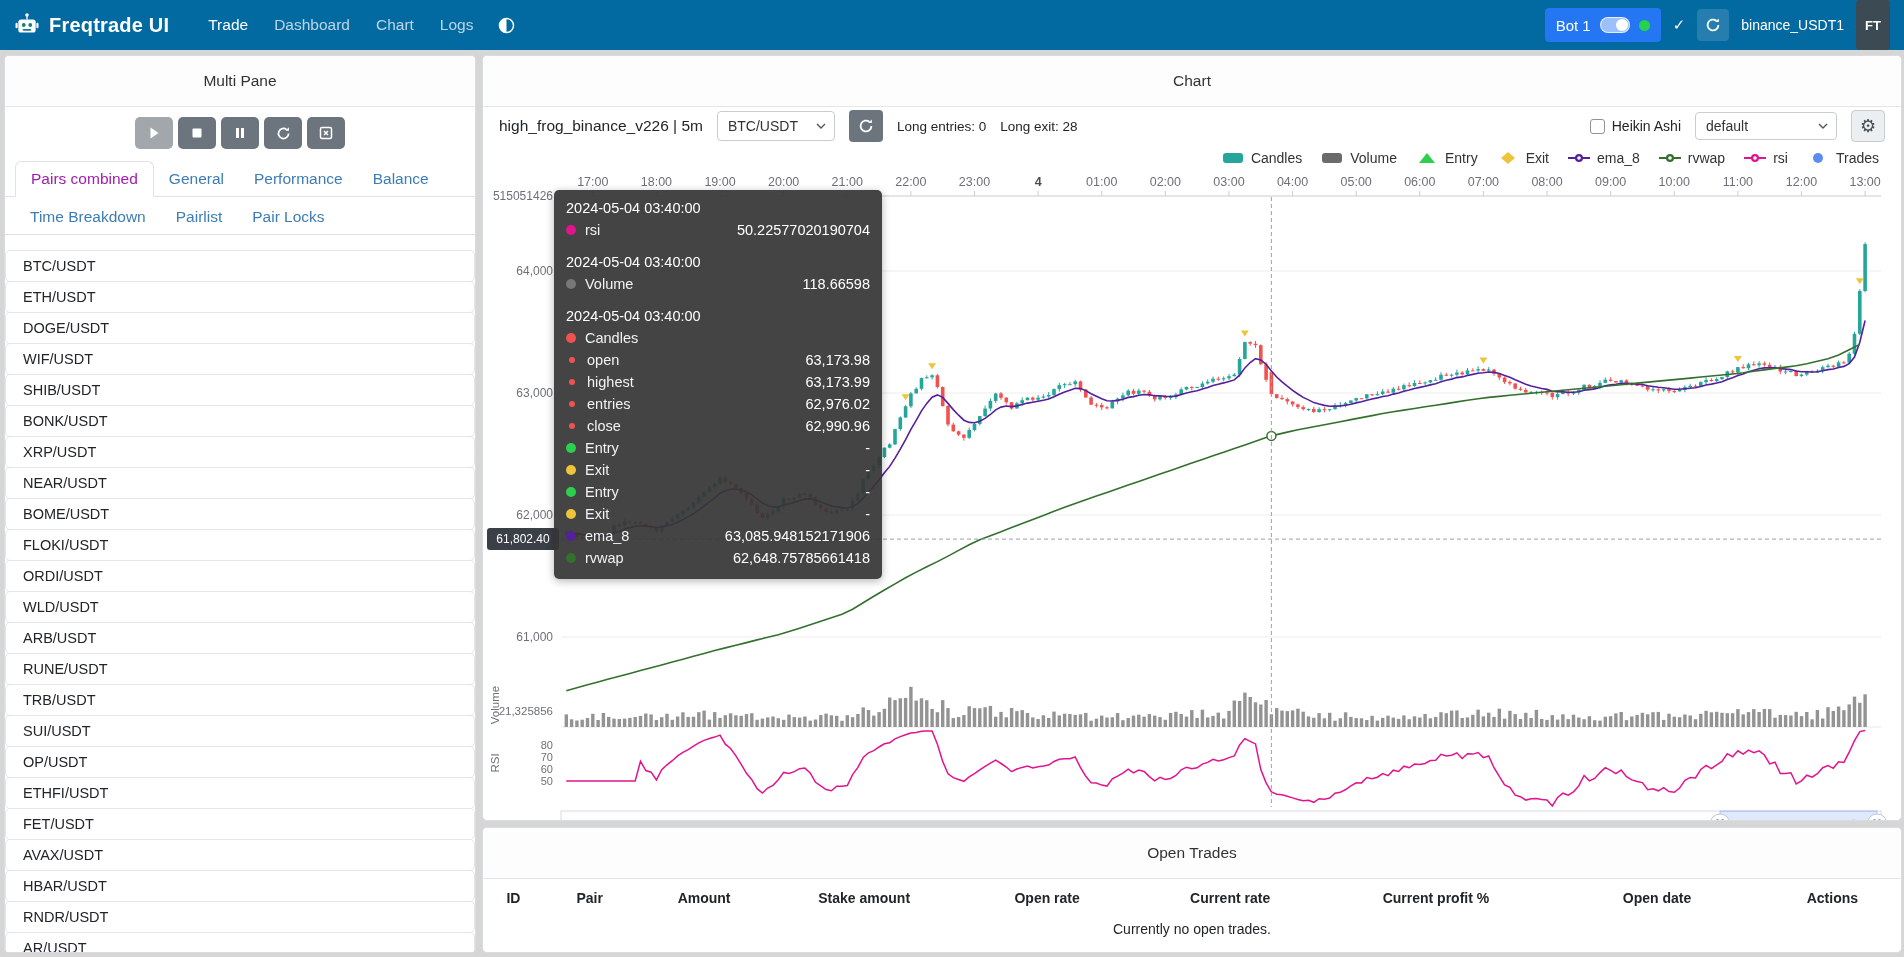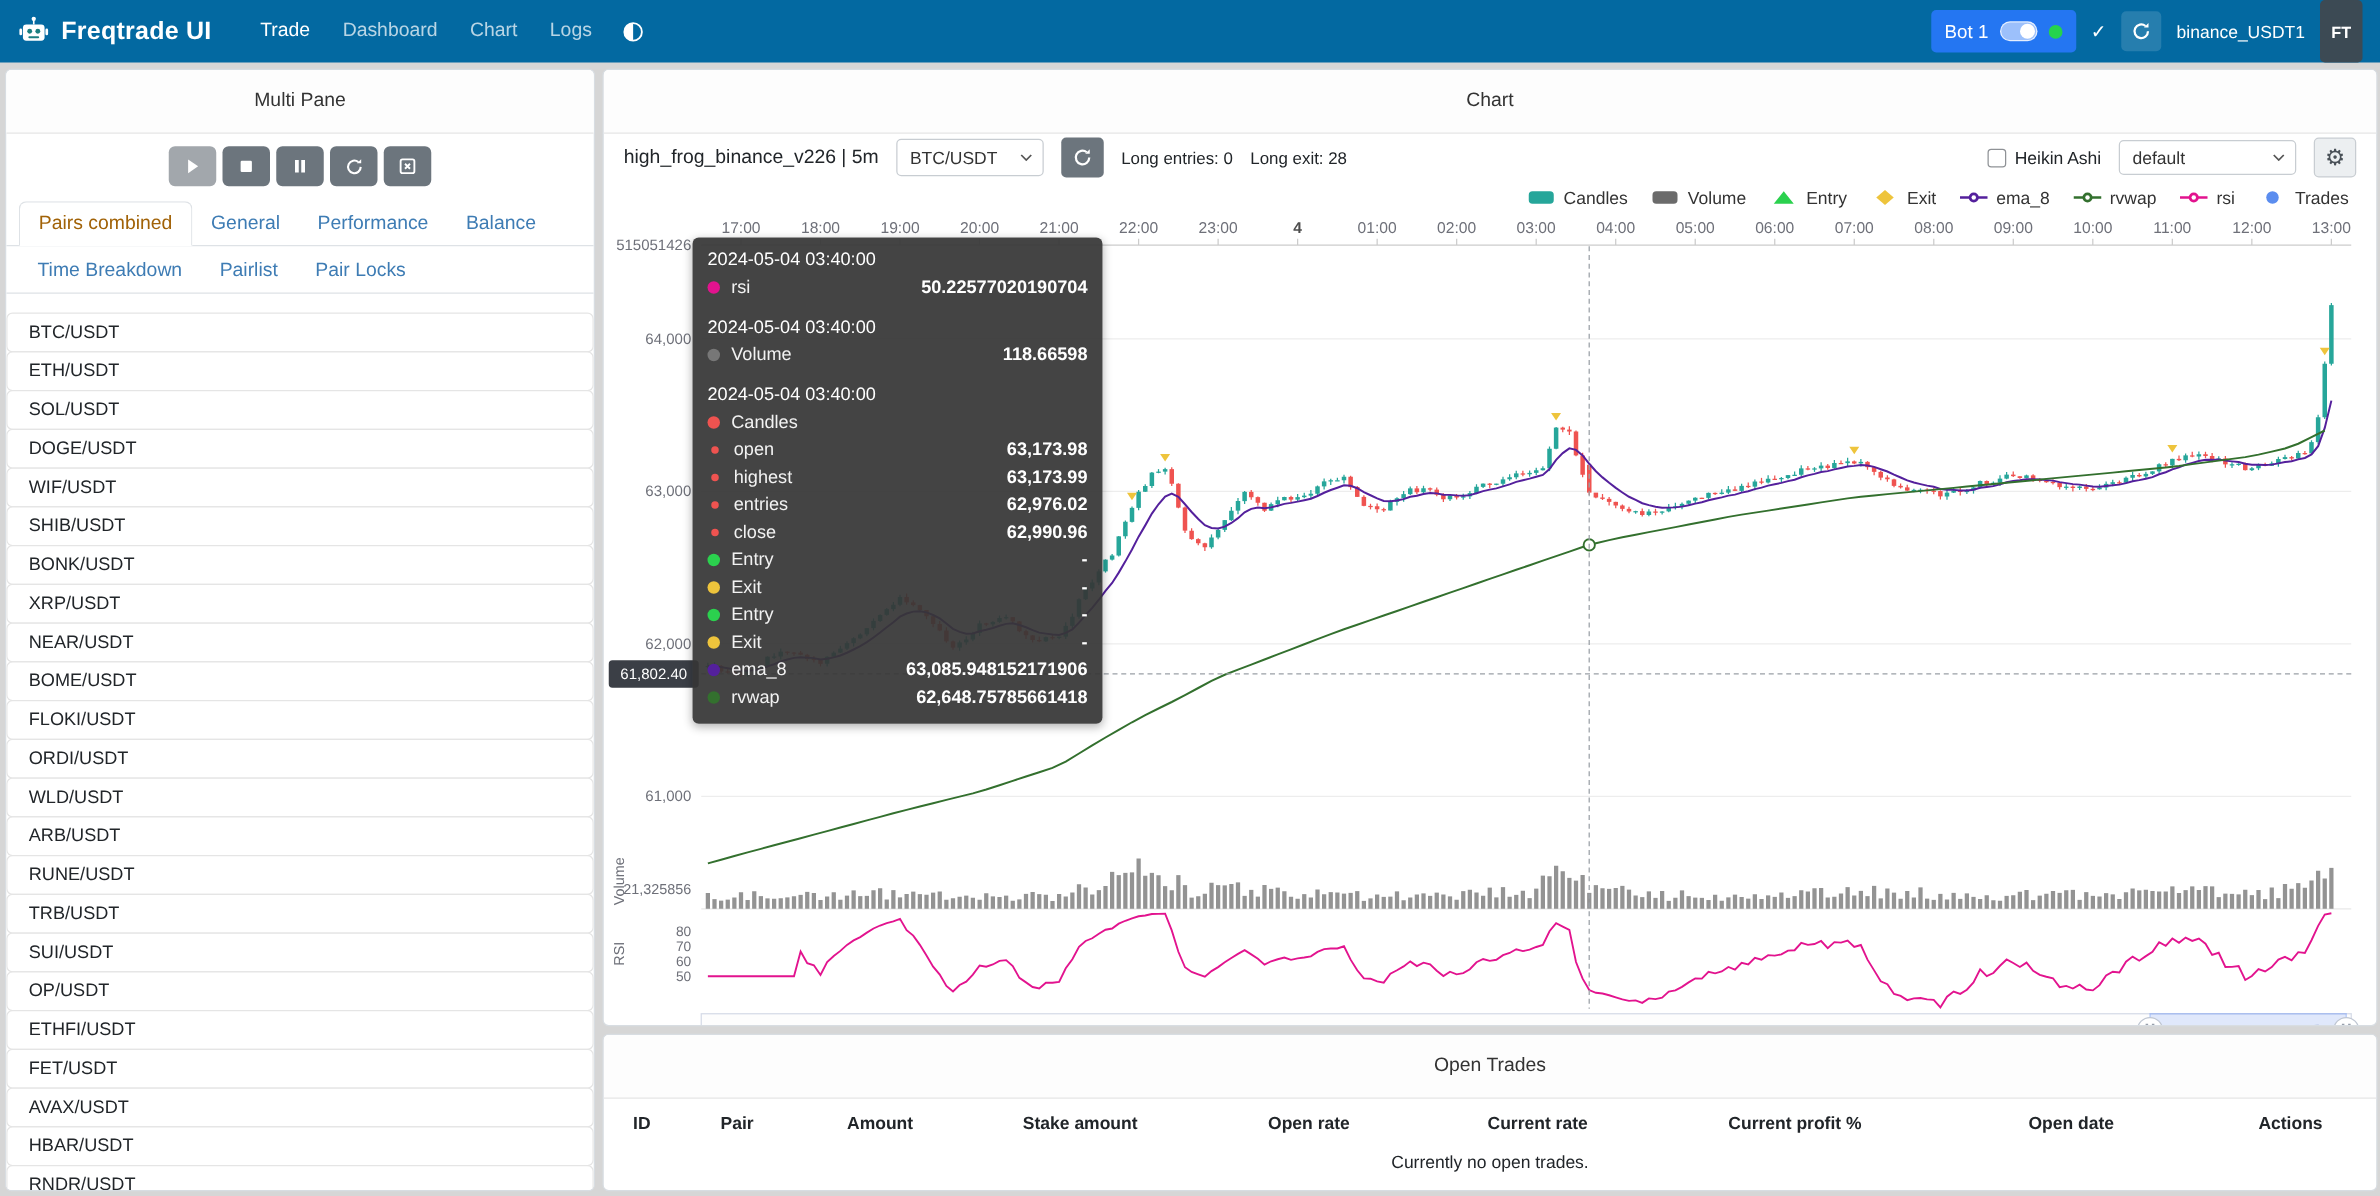--- a/index.html
+++ b/index.html
@@ -35,21 +35,21 @@
   #trades-panel{left:482px;top:827px;width:1420px;height:126px}
   .panel-header{height:51px;display:flex;align-items:center;justify-content:center;font-size:15.5px;
     color:#333;border-bottom:1px solid #e6e6e6;background:#fdfdfd}
   
   .controls{display:flex;justify-content:center;gap:5px;padding:10px 0}
   .ctl-btn{width:38px;height:32px;background:#6c757d;border:none;border-radius:5px;
     display:flex;align-items:center;justify-content:center;cursor:pointer}
   .ctl-btn.light{background:#a2a7ac}
   .tabs{display:flex;align-items:flex-end;padding-left:10px;border-bottom:1px solid #dee2e6;height:38px}
   .tab{padding:8px 15px;font-size:15.5px;color:#3e7cb4;cursor:pointer;white-space:nowrap}
-  .tab.active{color:#a16207;background:#fff;border:1px solid #dee2e6;border-bottom:1px solid #fff;
+  .tab.active{color:#a21caf;background:#fff;border:1px solid #dee2e6;border-bottom:1px solid #fff;
     border-radius:6px 6px 0 0;margin-bottom:-1px}
   .pair-list{margin-top:16px}
   .pair-item{height:32px;line-height:30px;padding-left:17px;font-size:14.5px;color:#212529;
     border:1px solid #e5e5e5;border-radius:5px;margin-top:-1px;background:#fff;cursor:pointer}
   
   .chart-toolbar{display:flex;align-items:center;gap:14px;height:38px;padding:0 16px}
   .strategy{font-size:15.5px;color:#212529}
   .select{display:inline-flex;align-items:center;justify-content:space-between;gap:8px;
     border:1px solid #c8cdd2;border-radius:4px;height:30px;padding:0 8px 0 10px;font-size:14px;
     color:#333;background:#fff;cursor:pointer}
@@ -68,21 +68,21 @@
   #chart-tooltip{position:absolute;left:71px;top:134px;width:328px;background:rgba(54,54,54,.93);
     border-radius:5px;padding:10px 12px;color:#fff;font-size:14.5px;z-index:5;
     box-shadow:0 2px 8px rgba(0,0,0,.3)}
   .tt-sec{margin-top:13px}
   .tt-sec:first-child{margin-top:0}
   .tt-ts{margin-bottom:3px}
   .tt-row{display:flex;align-items:center;height:22px}
   .tt-dot{width:10px;height:10px;border-radius:50%;margin-right:9px;flex:none}
   .tt-row.sub .tt-dot{width:6px;height:6px;margin-left:3px;margin-right:12px}
   .tt-lbl{color:#f2f2f2}
-  .tt-val{margin-left:auto;font-weight:bold}
+  .tt-val{margin-left:auto;font-weight:normal}
   
   #trades-table{width:100%;border-collapse:collapse;margin-top:4px}
   #trades-table th{font-size:14px;font-weight:bold;color:#212529;padding:7px 4px;text-align:center}
   #trades-table td{font-size:14px;color:#212529;text-align:center;padding:8px 4px}
 </style>
 </head>
 <body>
 
 <nav class="navbar">
   <span class="brand-icon">
@@ -183,21 +183,20 @@
       <span class="tab">Balance</span>
     </div>
   <div class="tabs" id="tabs-row2">
       <span class="tab">Time Breakdown</span>
       <span class="tab">Pairlist</span>
       <span class="tab">Pair Locks</span>
     </div>
   <div class="pair-list" id="pair-list">
       <div class="pair-item">BTC/USDT</div>
       <div class="pair-item">ETH/USDT</div>
-      <div class="pair-item">SOL/USDT</div>
       <div class="pair-item">DOGE/USDT</div>
       <div class="pair-item">WIF/USDT</div>
       <div class="pair-item">SHIB/USDT</div>
       <div class="pair-item">BONK/USDT</div>
       <div class="pair-item">XRP/USDT</div>
       <div class="pair-item">NEAR/USDT</div>
       <div class="pair-item">BOME/USDT</div>
       <div class="pair-item">FLOKI/USDT</div>
       <div class="pair-item">ORDI/USDT</div>
       <div class="pair-item">WLD/USDT</div>

